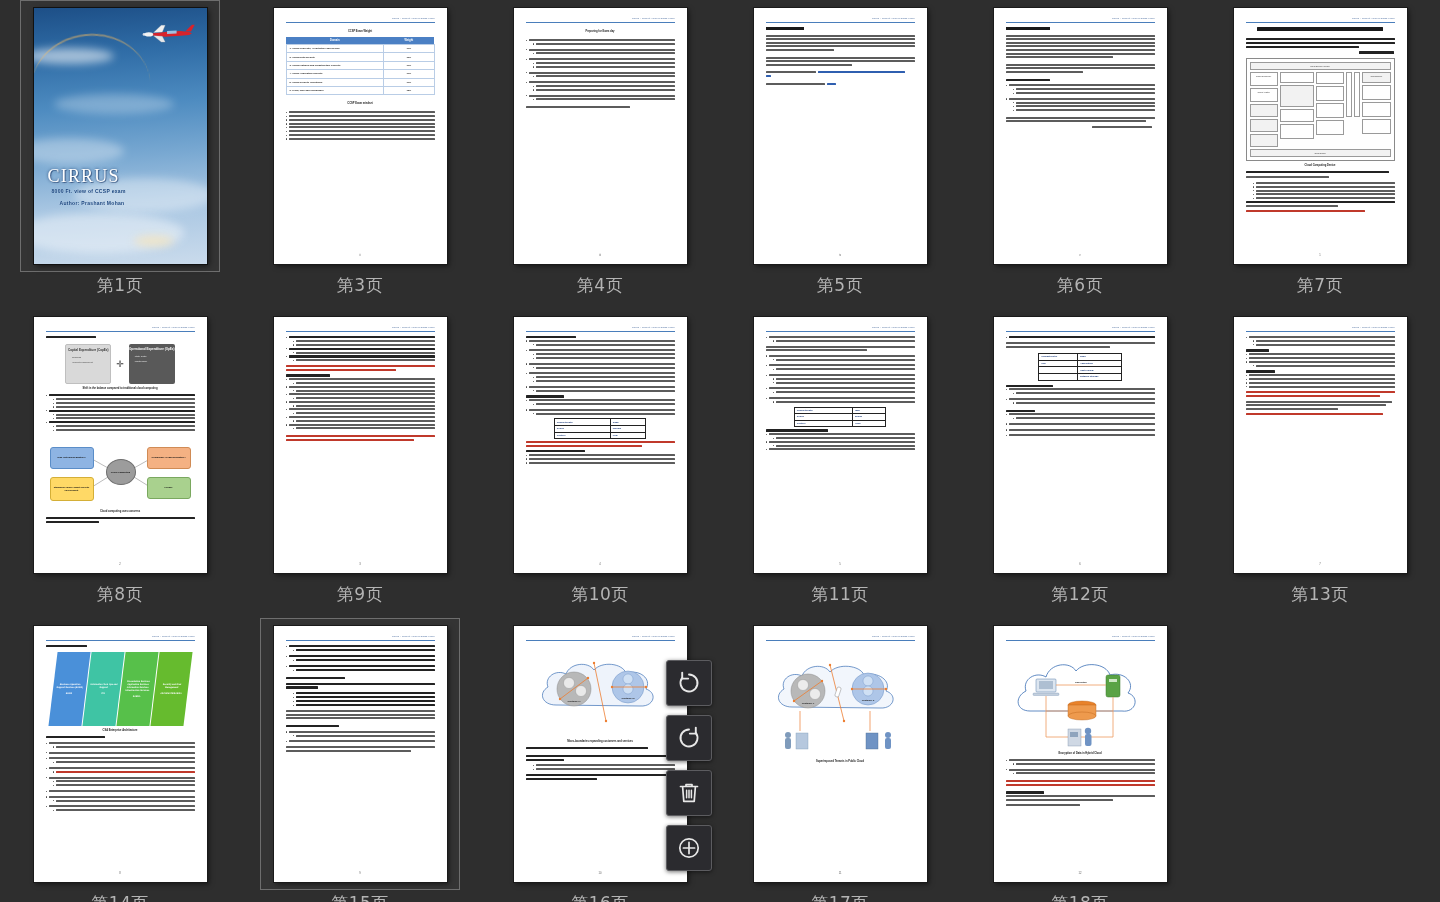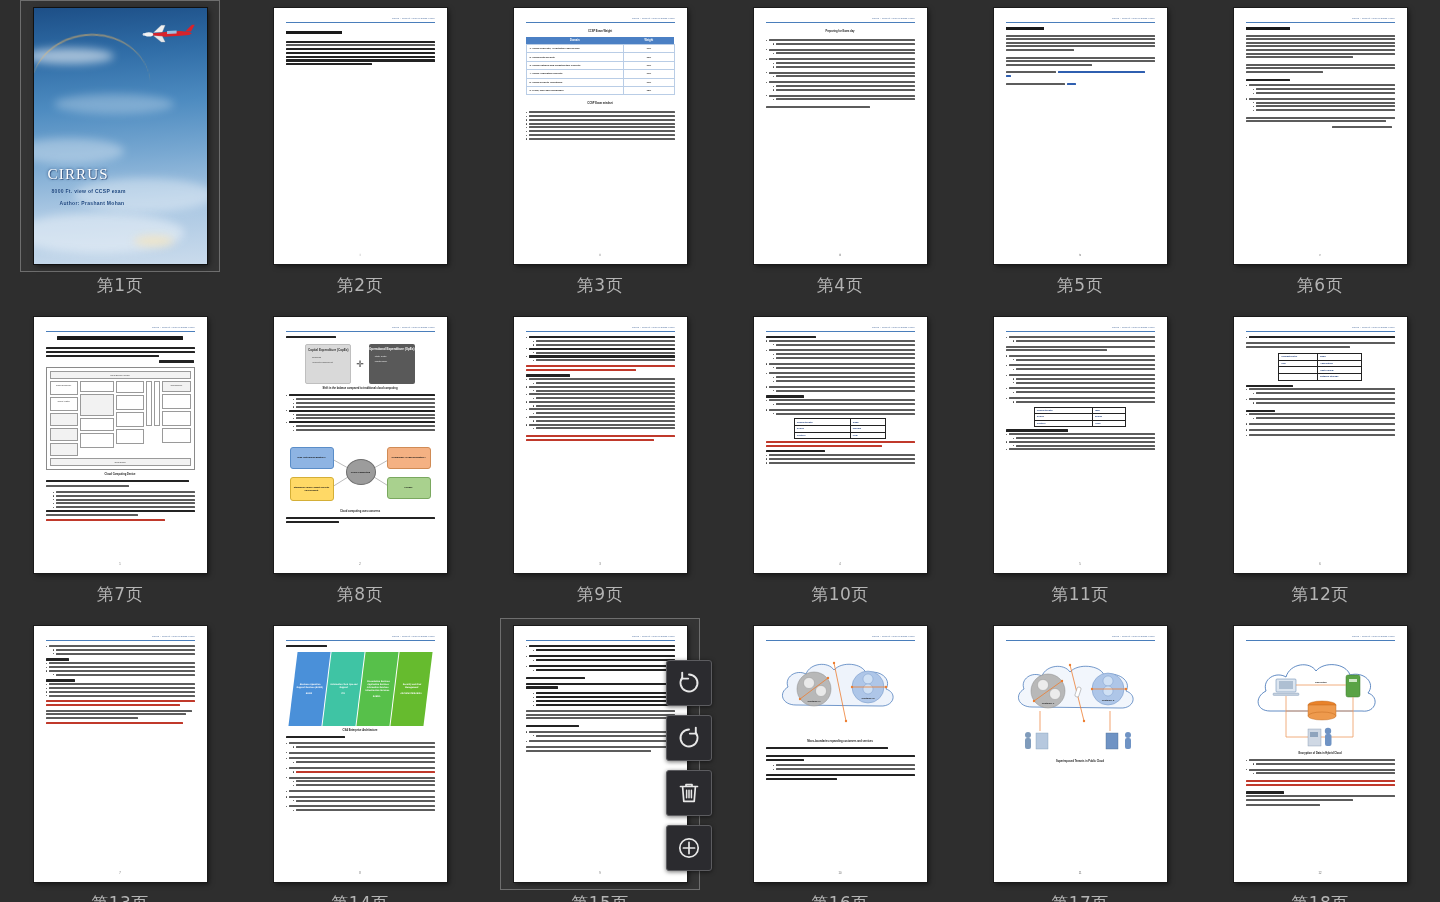--- a/index.html
+++ b/index.html
@@ -85,21 +85,21 @@
   .bul::before{content:"";width:1.3px;height:1.3px;background:#444;border-radius:50%;margin-top:.6px;flex:0 0 auto;}
   .bul .ln{flex:1;margin-bottom:0;}
   .bul2{margin-left:7px;}
   .gap{height:4px;}
   .gap-s{height:2px;}
 
   
   .cover-plane{position:absolute;top:14px;right:10px;width:58px;height:22px;}
   .cover-title{
     position:absolute;left:14px;top:158px;
-    font-size:15px;letter-spacing:1.2px;
+    font-size:18px;letter-spacing:1.2px;
     color:#fff;
     font-family:"Liberation Serif", serif;
     text-shadow:0 0 3px rgba(30,60,110,.9),1px 1px 0 rgba(20,45,90,.5);
   }
   .cover-sub{
     position:absolute;left:18px;top:180px;
     font-size:5px;font-weight:bold;color:#16427d;letter-spacing:.3px;
     text-shadow:0 0 1px rgba(255,255,255,.5);
   }
   .cover-auth{
@@ -201,42 +201,20 @@
           </svg>
           <div class="cover-title">CIRRUS</div>
           <div class="cover-sub">8000 Ft. view of CCSP exam</div>
           <div class="cover-auth">Author: Prashant Mohan</div>
           <div class="cloudwisp" style="left:100px;top:228px;width:40px;height:10px;opacity:.85;background:rgba(255,228,170,.7);"></div>
         </div>
       </div>
       <div class="caption">第1页</div>
     </div>
 
-    <div class="cell">
-      <div class="thumb-wrap">
-        <div class="page">
-          <div class="hdr">Cirrus – 8000 ft. view of CCSP exam</div>
-          <div class="hrule"></div>
-          <div class="body">
-            <div class="gap"></div>
-            <div class="h2" style="width:38%;"></div>
-            <div class="gap"></div>
-            <div class="ln b" style="width:100%;"></div>
-            <div class="ln" style="width:100%;"></div>
-            <div class="ln b" style="width:100%;"></div>
-            <div class="ln b" style="width:100%;"></div>
-            <div class="ln b" style="width:100%;"></div>
-            <div class="ln b" style="width:100%;"></div>
-            <div class="ln b" style="width:58%;"></div>
-          </div>
-          <div class="pnum">i</div>
-        </div>
-      </div>
-      <div class="caption">第2页</div>
-    </div>
 
     <div class="cell">
       <div class="thumb-wrap">
         <div class="page">
           <div class="hdr">Cirrus – 8000 ft. view of CCSP exam</div>
           <div class="hrule"></div>
           <div class="body">
             <div class="cap">CCSP Exam Weight</div>
             <table class="tbl">
               <tbody>

